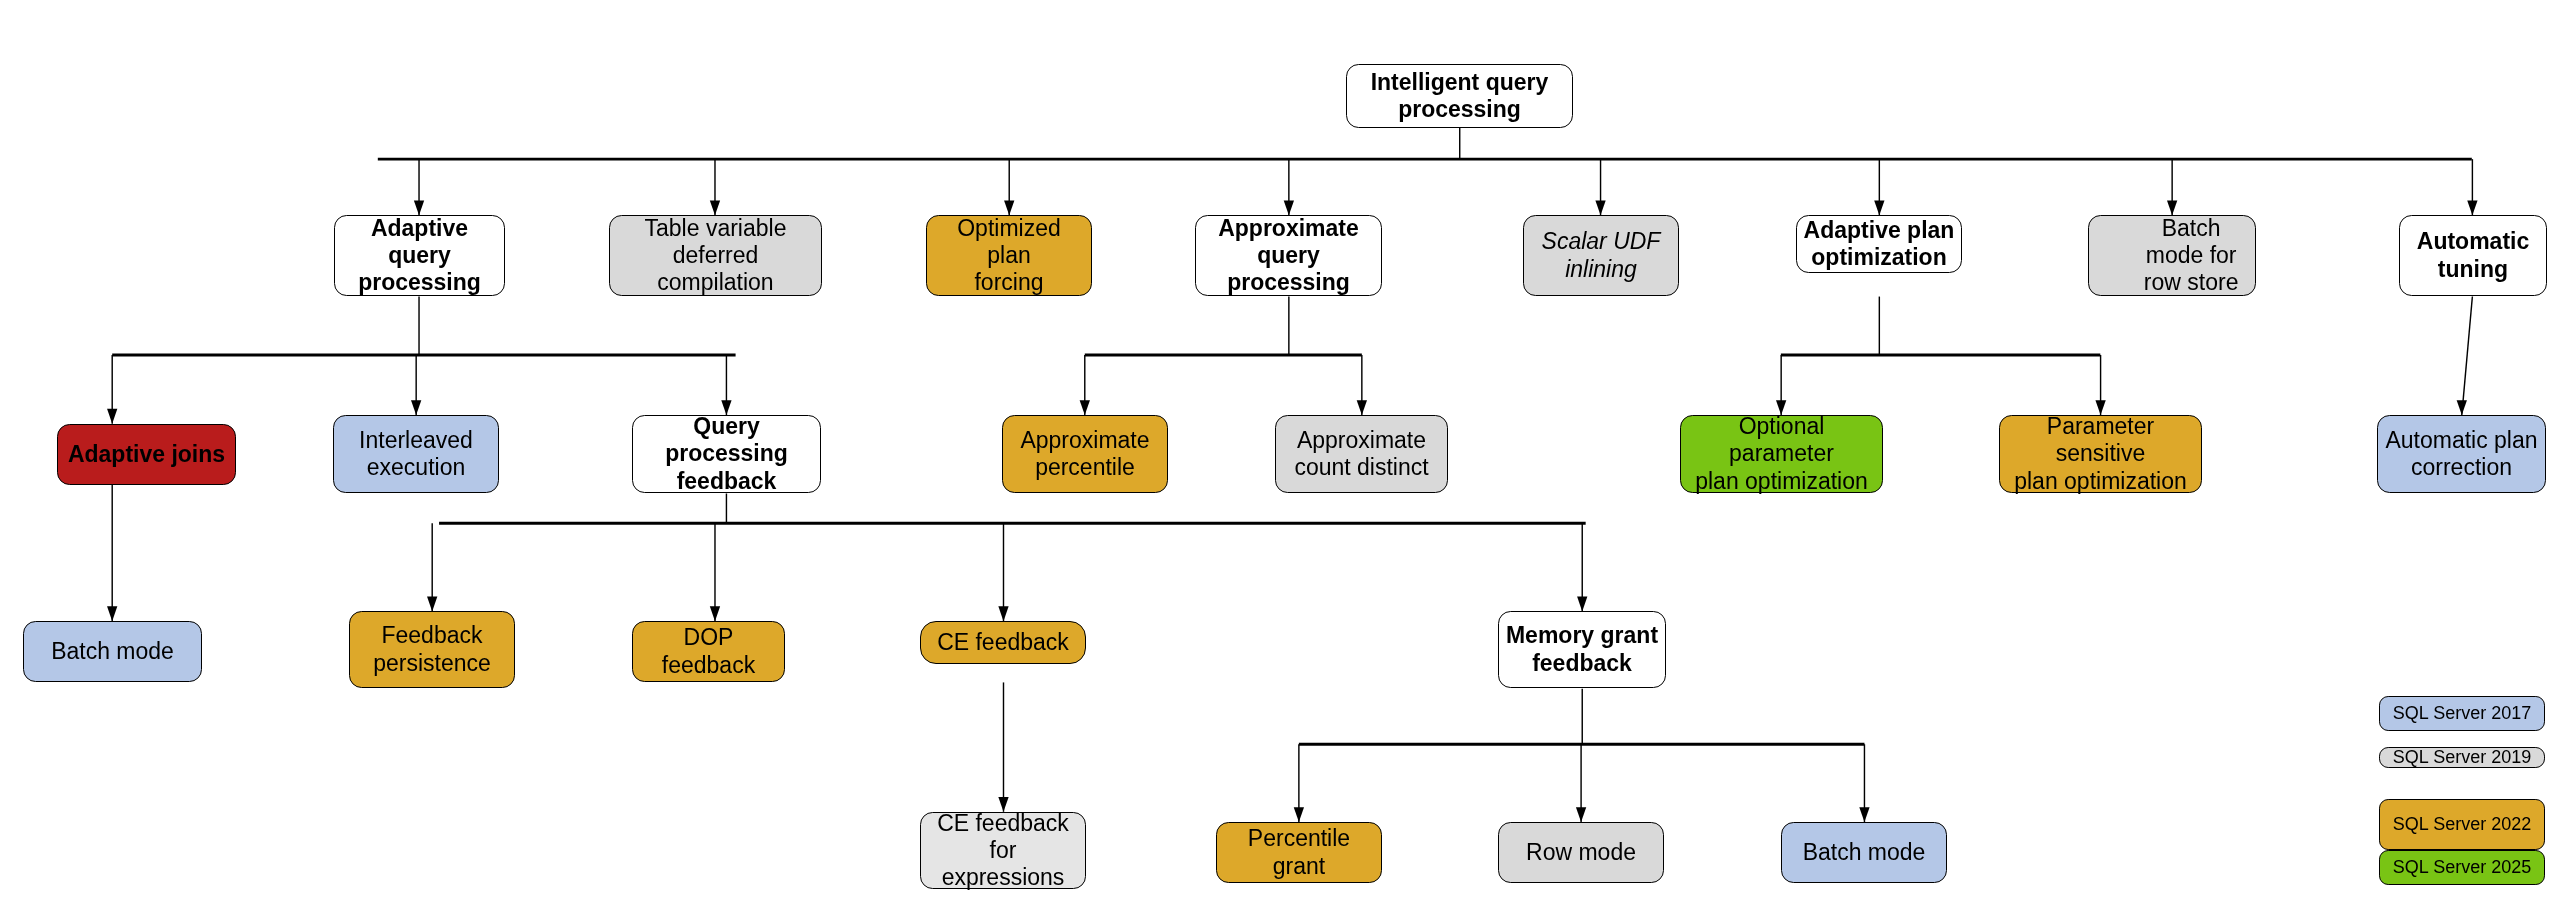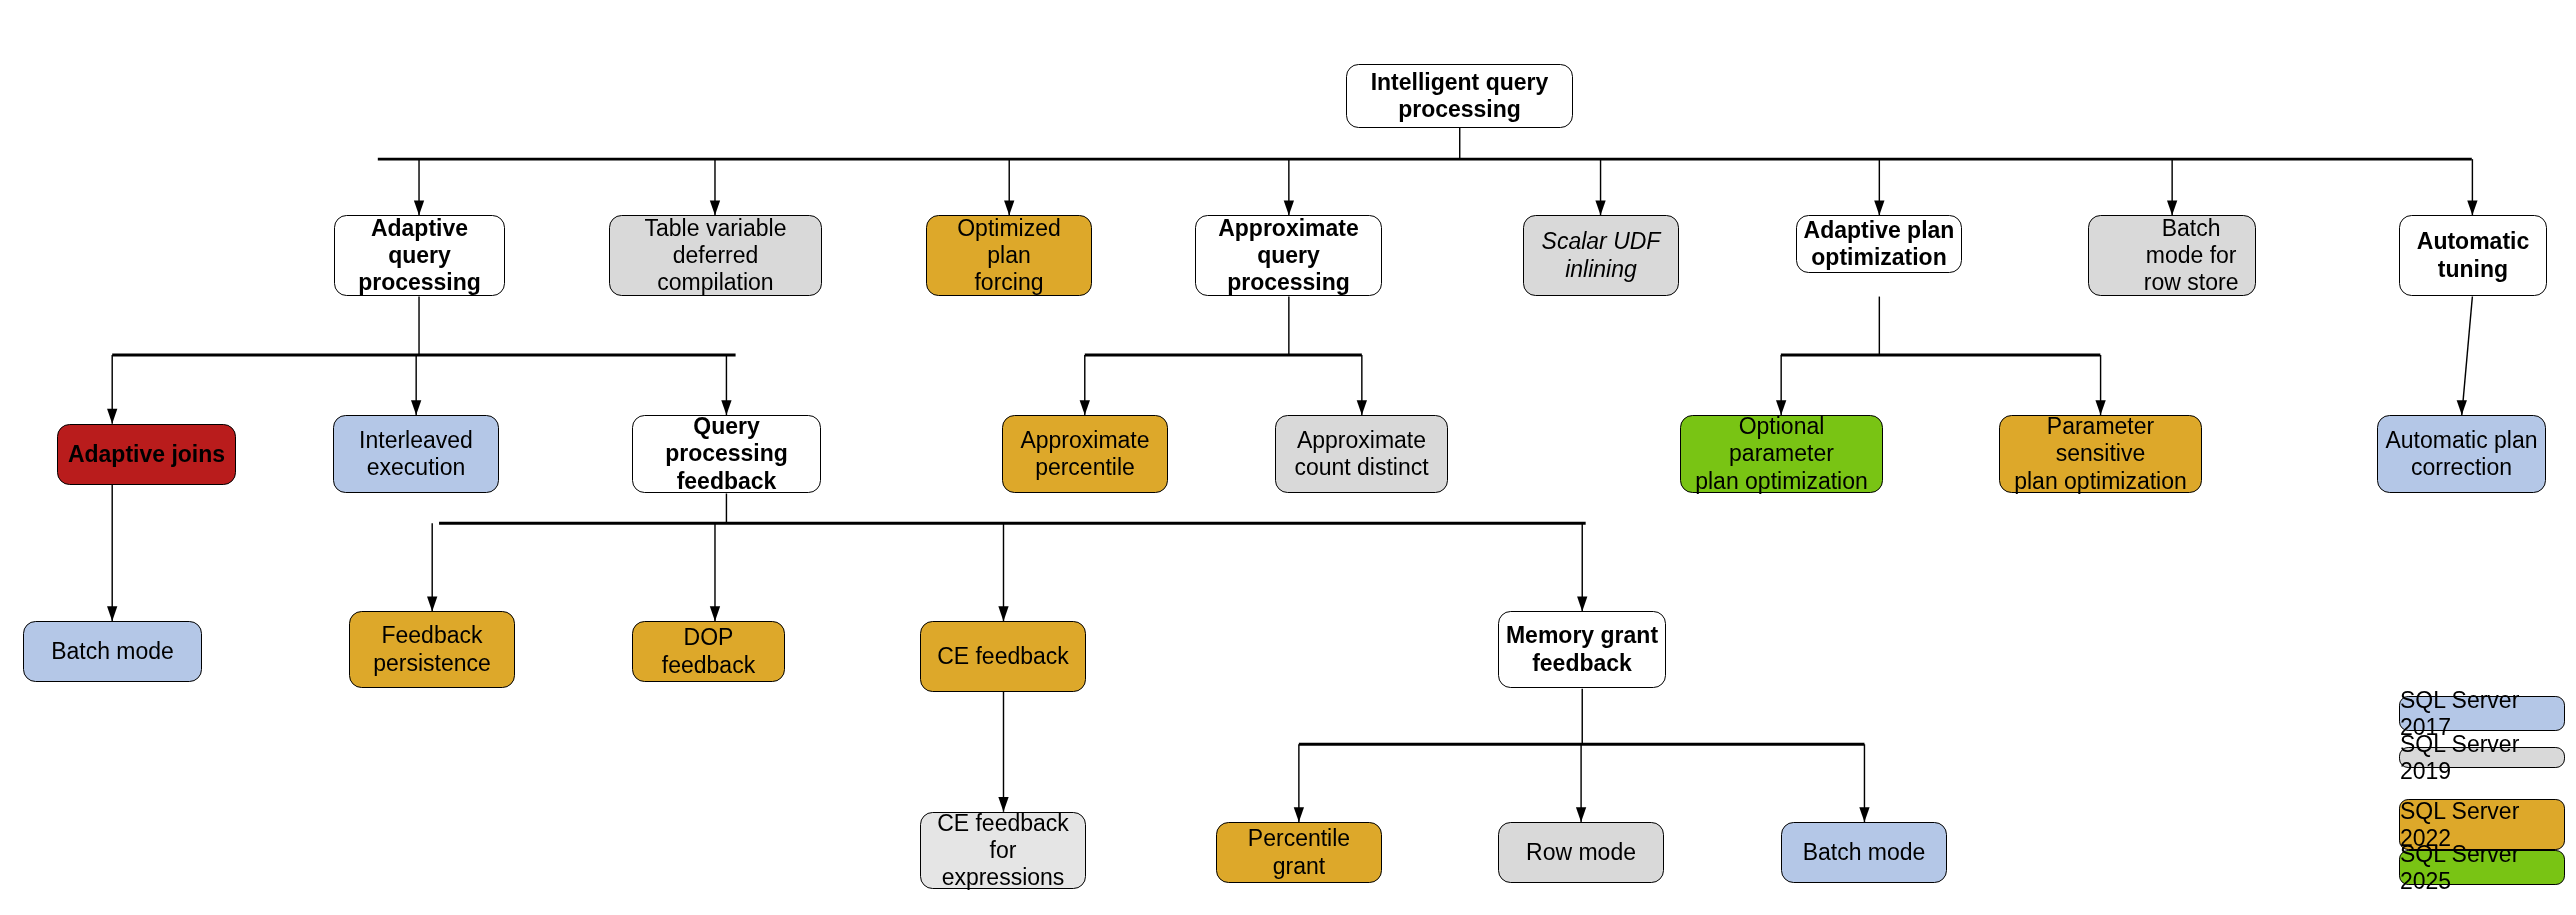--- a/index.html
+++ b/index.html
@@ -25,24 +25,23 @@
   .node.root{font-weight:bold;}
   .node.bold{font-weight:bold;}
   .legend-box{
     position:absolute;
     box-sizing:border-box;
     border:1.7px solid #000000;
     border-radius:9.2px;
     display:flex;
     align-items:center;
     justify-content:center;
-    font-size:23px;
+    font-size:18px;
     color:#000;
     font-family:"Liberation Sans",sans-serif;
-    margin-left:20px;
   }
 </style>
 </head>
 <body>
 
 <div id="stage">
   <svg id="wires" viewBox="0 0 4500 1600" preserveAspectRatio="none">
       <line x1="660" y1="278" x2="4318" y2="278" stroke="#000000" stroke-width="5"></line>
       <line x1="196" y1="620" x2="1285" y2="620" stroke="#000000" stroke-width="5"></line>
       <line x1="1895" y1="620" x2="2379" y2="620" stroke="#000000" stroke-width="5"></line>
@@ -137,21 +136,21 @@
       <div class="node" style="left: 1680px; top: 415px; width: 203px; height: 78px; background: rgb(121, 196, 20);">Optional parameter
 plan optimization</div>
       <div class="node" style="left: 1999px; top: 415px; width: 203px; height: 78px; background: rgb(221, 168, 42);">Parameter sensitive
 plan optimization</div>
       <div class="node" style="left: 2377px; top: 415px; width: 169px; height: 78px; background: rgb(180, 199, 231);">Automatic plan
 correction</div>
       <div class="node" style="left: 23px; top: 621px; width: 179px; height: 61px; background: rgb(180, 199, 231);">Batch mode</div>
       <div class="node" style="left: 349px; top: 611px; width: 166px; height: 77px; background: rgb(221, 168, 42);">Feedback
 persistence</div>
       <div class="node" style="left: 632px; top: 621px; width: 153px; height: 61px; background: rgb(221, 168, 42);">DOP feedback</div>
-      <div class="node" style="left: 920px; top: 621px; width: 166px; height: 71px; background: rgb(221, 168, 42);">CE feedback</div>
+      <div class="node" style="left: 920px; top: 621px; width: 166px; height: 43px; background: rgb(221, 168, 42); border-radius: 16px;">CE feedback</div>
       <div class="node bold" style="left: 1498px; top: 611px; width: 168px; height: 77px; background: rgb(255, 255, 255);">Memory grant
 feedback</div>
       <div class="node" style="left: 920px; top: 812px; width: 166px; height: 77px; background: #e5e5e5;">CE feedback for
 expressions</div>
       <div class="node" style="left: 1216px; top: 822px; width: 166px; height: 61px; background: rgb(221, 168, 42);">Percentile grant</div>
       <div class="node" style="left: 1498px; top: 822px; width: 166px; height: 61px; background: rgb(217, 217, 217);">Row mode</div>
       <div class="node" style="left: 1781px; top: 822px; width: 166px; height: 61px; background: rgb(180, 199, 231);">Batch mode</div>
     </div>
   <div id="legend-layer">
       <div class="legend-box" style="left: 2379px; top: 696px; width: 166px; height: 35px; background: rgb(180, 199, 231);">SQL Server 2017</div>

